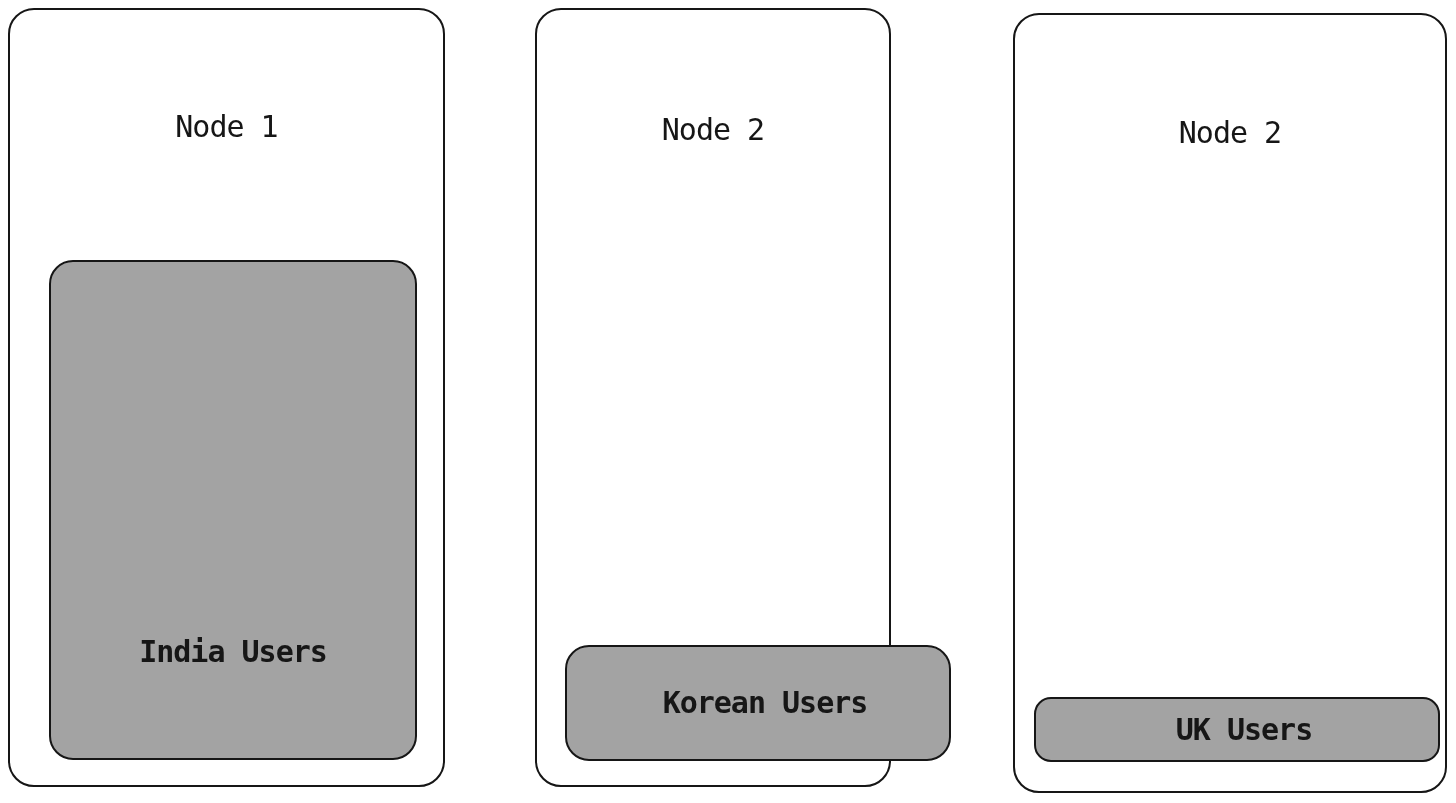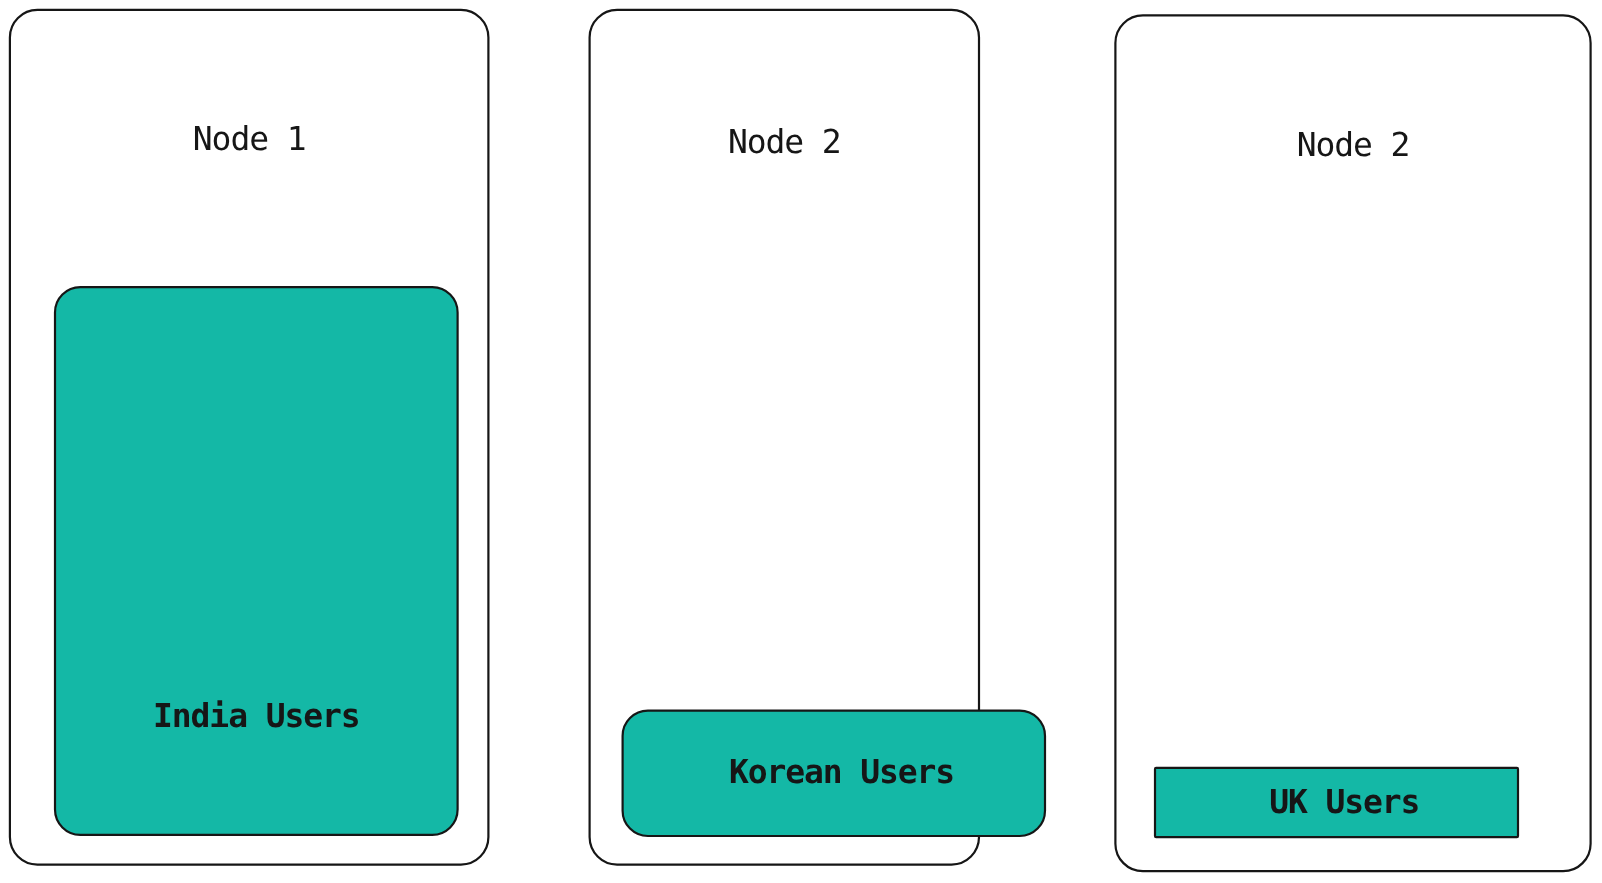--- a/index.html
+++ b/index.html
@@ -30,21 +30,21 @@
     text-align: center;
     font-size: 30px;
     font-weight: 400;
     letter-spacing: -1px;
     line-height: 30px;
     white-space: pre;
   }
   .inner-box {
     position: absolute;
     border: 2.5px solid #161616;
-    background: #14b8a6;
+    background: #a3a3a3;
     box-sizing: border-box;
     padding-left: 14px;
   }
   .inner-label {
     font-size: 30px;
     font-weight: 700;
     letter-spacing: -1px;
     line-height: 30px;
     white-space: pre;
   }
@@ -66,22 +66,22 @@
   .node-2 .node-label { top: 105px; }
   .inner-korean {
     left: 28px; top: 635px; width: 386px; height: 116px;
     border-radius: 24px;
     display: flex; align-items: center; justify-content: center;
   }
   
   .node-3 { left: 1013px; top: 13px; width: 434px; height: 780px; }
   .node-3 .node-label { top: 103px; }
   .inner-uk {
-    left: 34px; top: 682px; width: 332px; height: 65px;
-    border-radius: 2px;
+    left: 19px; top: 682px; width: 406px; height: 65px;
+    border-radius: 17px;
     display: flex; align-items: center; justify-content: center;
   }
 </style>
 </head>
 <body>
 
 <div class="canvas">
 
   <div class="node node-1">
     <div class="node-label">Node 1</div>

